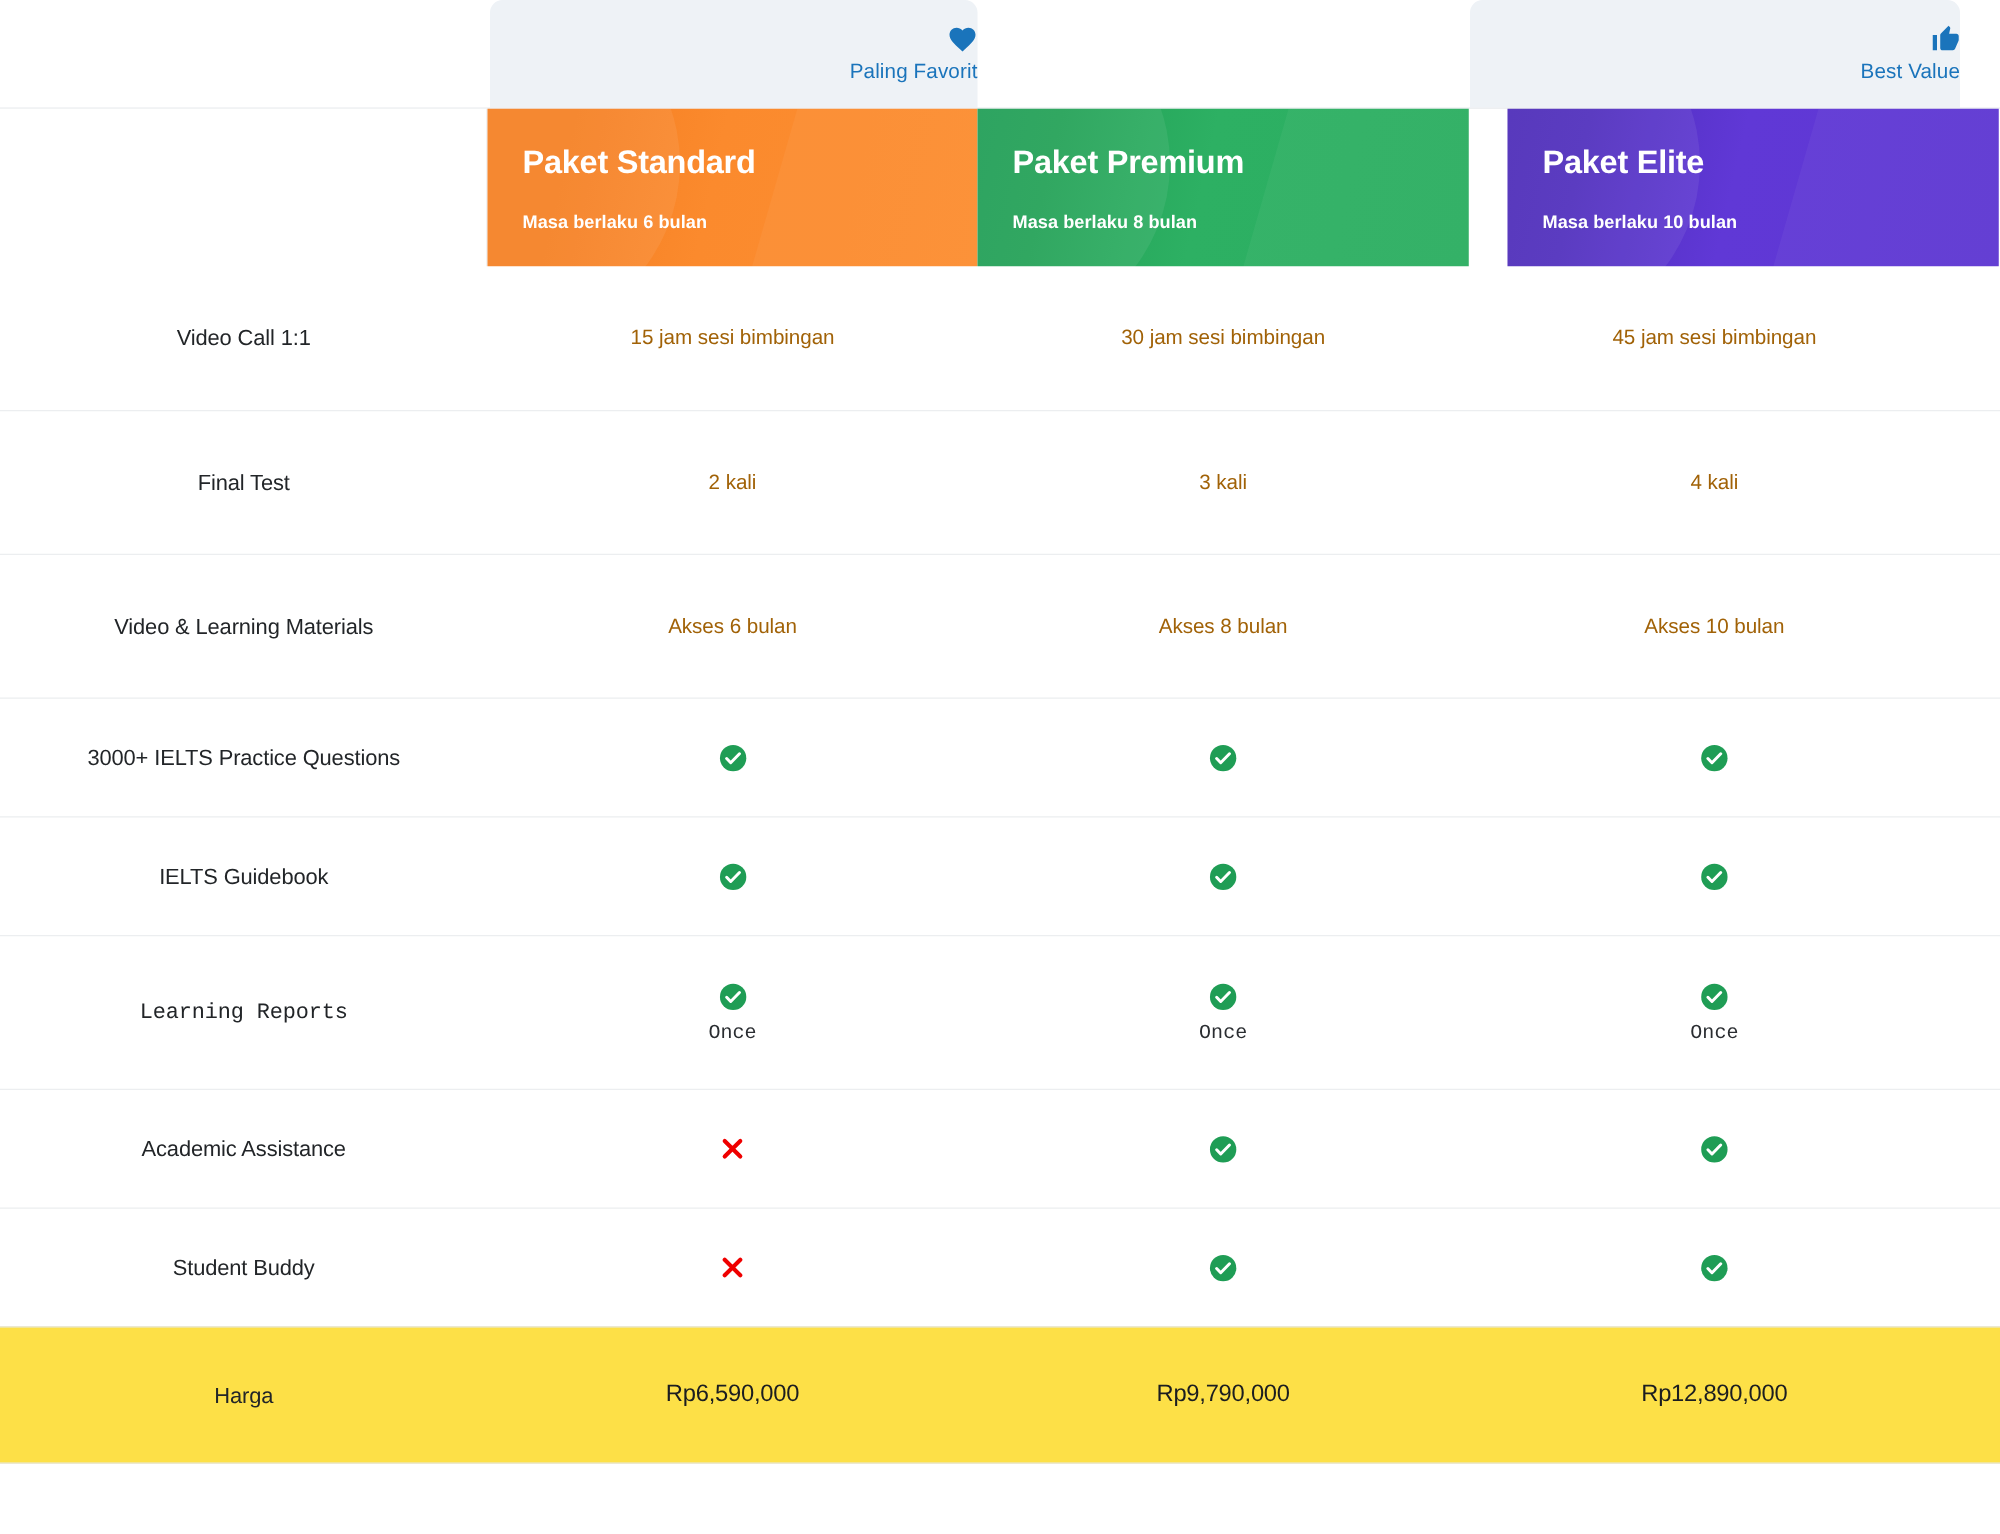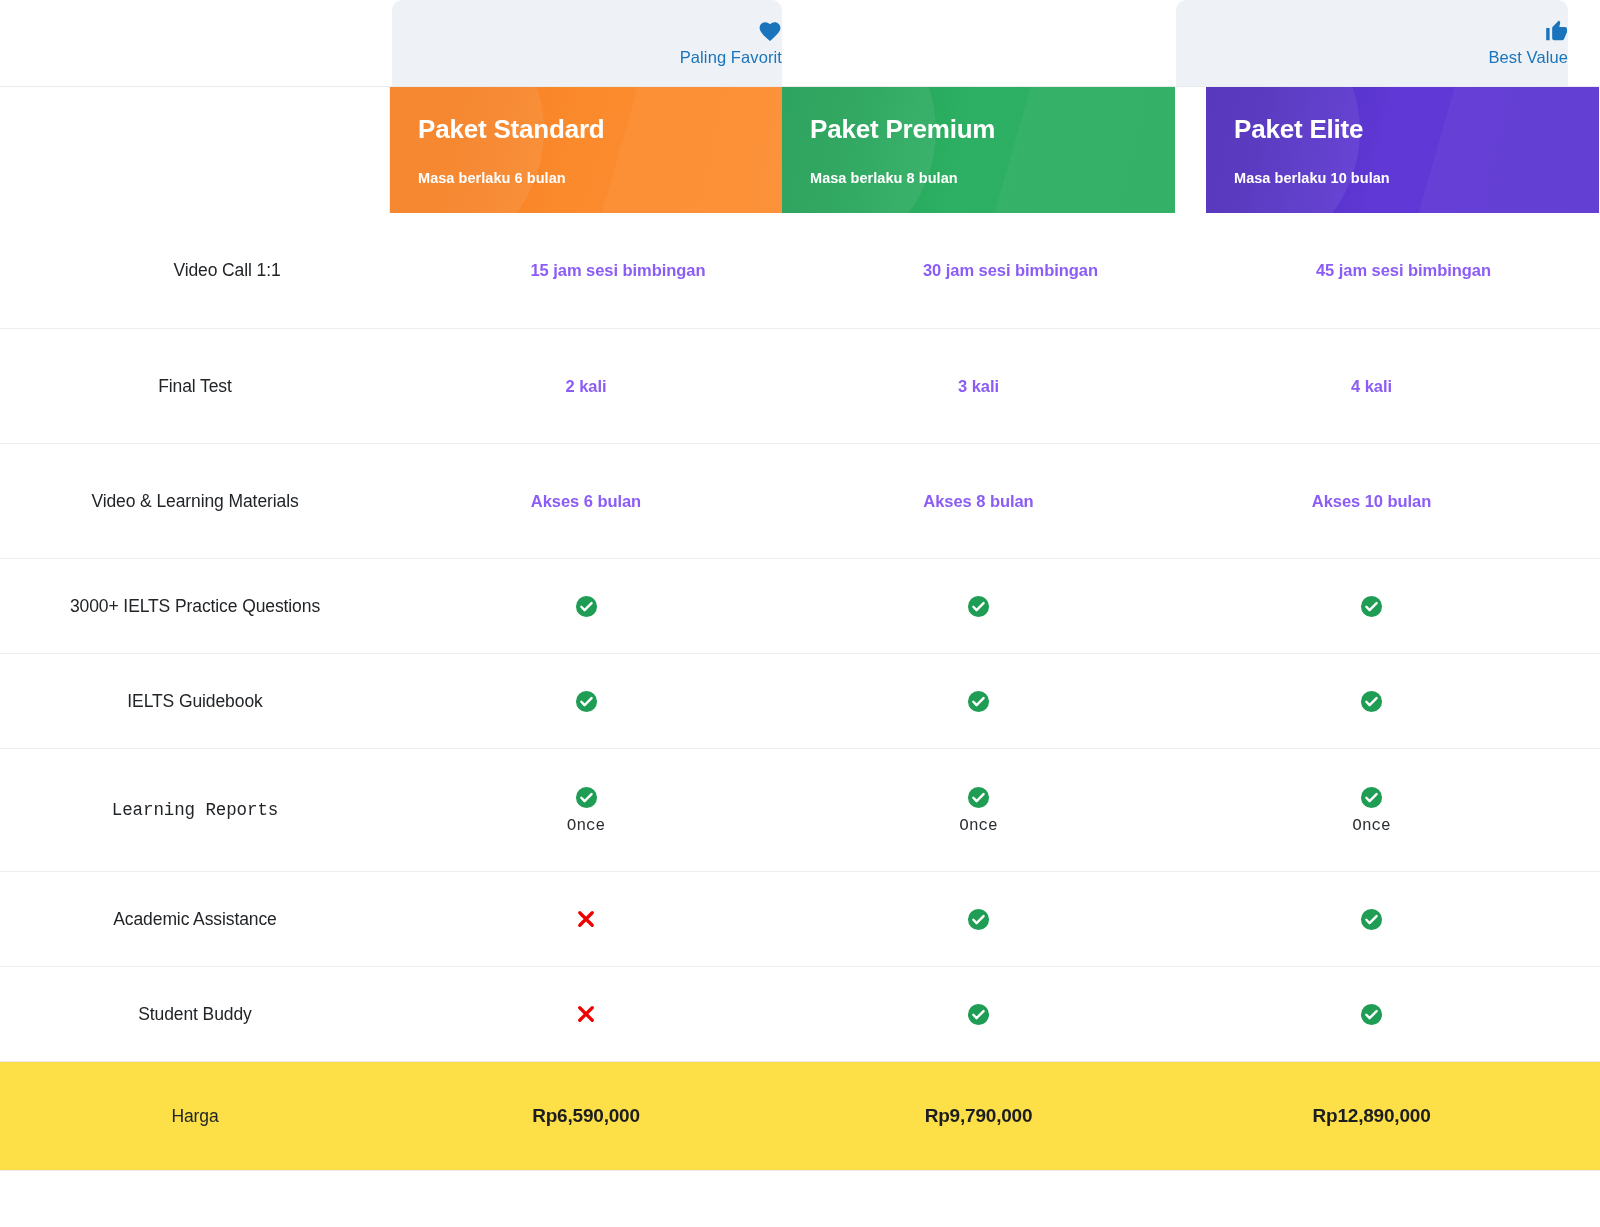--- a/index.html
+++ b/index.html
@@ -126,21 +126,21 @@
     width: 1600px;
   }
   .frow {
     position: relative;
     width: 1600px;
     border-top: 1px solid #eceef0;
     background: #ffffff;
     display: flex;
     align-items: center;
   }
-  .frow:first-child { border-top: none; justify-content: flex-end; }
+  .frow:first-child { border-top: none; }
   .frow.price-row {
     background: #fde047;
     border-top: 1px solid #e6e9ed;
     border-bottom: 1px solid #e6e9ed;
   }
   .cell {
     display: flex;
     flex-direction: column;
     align-items: center;
     justify-content: center;
@@ -154,28 +154,28 @@
   .cell.c3 { width: 393px; }
 
   .feature-label {
     font-size: 17.5px;
     color: #222528;
     font-weight: 400;
     letter-spacing: -0.1px;
   }
   .value-text {
     font-size: 16.5px;
-    color: #8b5cf6;
-    font-weight: 700;
+    color: #a16207;
+    font-weight: 400;
     letter-spacing: -0.05px;
   }
   .price-text {
     font-size: 19px;
     color: #1b1d20;
-    font-weight: bold;
+    font-weight: normal;
     letter-spacing: -0.2px;
   }
   .sub-note {
     font-size: 16px;
     color: #2a2d31;
     font-weight: 400;
   }
 
   
   .icon-check { display: block; width: 23px; height: 23px; }

